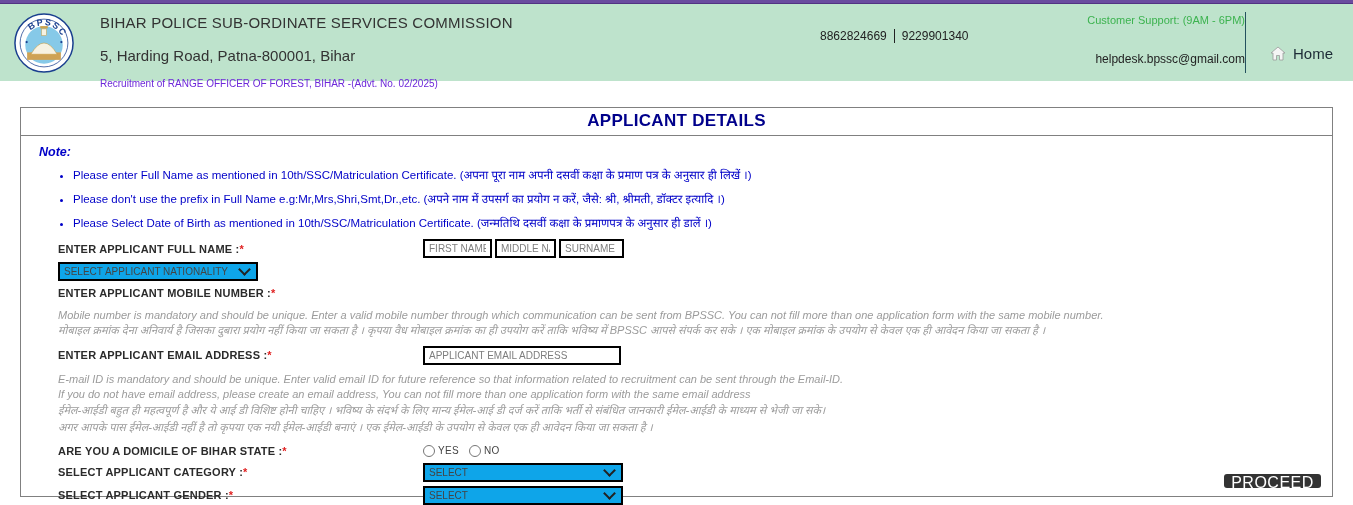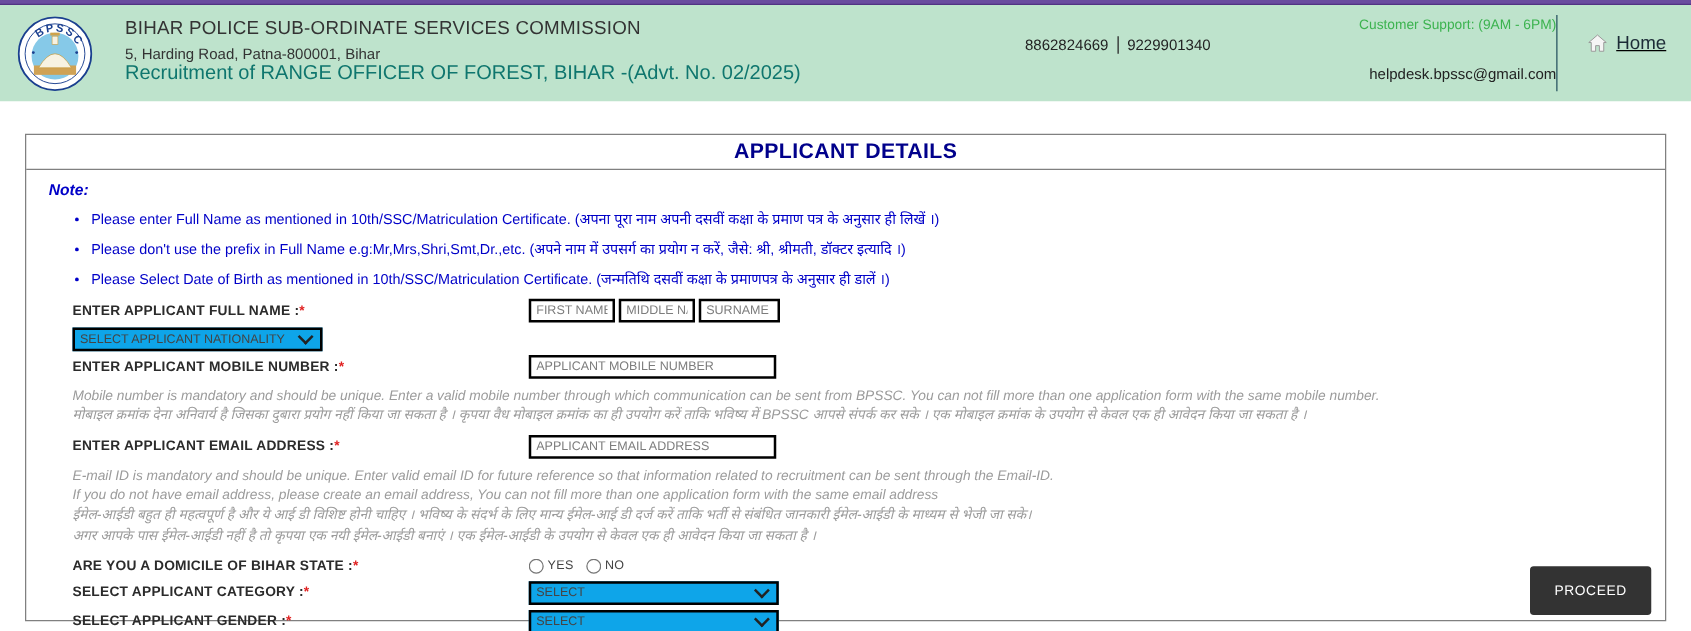--- a/index.html
+++ b/index.html
@@ -19,29 +19,29 @@
     height: 77px;
     background: #bee3cc;
     display: flex;
     align-items: stretch;
     padding: 0 12px 0 14px;
   }
   .logo-wrap { display: flex; align-items: center; }
   .logo { width: 60px; height: 60px; display: block; }
   .head-text { margin-left: 26px; padding-top: 10px; }
   .org-name { font-size: 15px; color: #333333; letter-spacing: .2px; }
-  .org-addr { font-size: 12px; color: #333333; margin-top: 5px; }
-  .recruit-line { font-size: 16px; color: #0f766e; }
+  .org-addr { font-size: 15px; color: #333333; margin-top: 16px; }
+  .recruit-line { font-size: 10px; color: #6d28d9; margin-top: 14px; }
   .support-block { margin-left: auto; padding-top: 10px; width: 425px; text-align: right; }
   .support-label { font-size: 11px; color: #3cb34f; }
   .support-phones { font-size: 12px; color: #222222; margin-top: 3px; display: flex; align-items: center; gap: 7px; }
   .phone-sep { display: inline-block; width: 1px; height: 14px; background: #222; }
   .support-email { font-size: 12px; color: #222222; margin-top: 9px; }
   .head-divider { width: 1px; background: #24515e; margin: 8px 0 8px 0; }
-  .home-wrap { display: flex; align-items: flex-start; padding: 22px 8px 0 24px; text-decoration: underline; }
+  .home-wrap { display: flex; align-items: center; padding: 22px 8px 0 24px; }
   .home-link { display: flex; align-items: center; gap: 7px; text-decoration: none; cursor: pointer; }
   .home-text { font-size: 15px; color: #1c2b36; }
 
   
   .container {
     margin: 26px 20px 0 20px;
     border: 1px solid #808080;
     background: #ffffff;
     height: 390px;
     position: relative;
@@ -93,22 +93,22 @@
   .gray-note p { font-size: 11px; font-style: italic; color: #9b9b9b; line-height: 1.4; }
   .mt-sm { margin-top: 2px; }
 
   .radio-group { display: flex; align-items: center; gap: 10px; }
   .radio-opt { display: flex; align-items: center; gap: 3px; }
   .radio-opt input { width: 12px; height: 12px; margin: 0; }
   .radio-opt span { font-size: 10px; color: #444; letter-spacing: .3px; }
 
   .proceed-row { position: absolute; right: 11px; bottom: 4px; }
   .proceed-btn {
-    width: 97px; height: 39px; background: #333333; color: #ffffff;
-    border: none; border-radius: 3px; font-size: 11px; letter-spacing: .5px;
+    width: 97px; height: 14px; background: #333333; color: #ffffff;
+    border: none; border-radius: 3px; font-size: 16px; letter-spacing: .5px;
     font-family: "Liberation Sans", sans-serif; cursor: pointer;
   }
 </style>
 </head>
 <body>
 
 <div class="topbar"></div>
 
 <div class="header">
   <div class="logo-wrap">
@@ -180,21 +180,20 @@
     <div class="frow">
       <span class="selwrap">
         <select class="sel-wide">
           <option>SELECT APPLICANT NATIONALITY</option>
         </select>
       </span>
     </div>
 
     <div class="frow">
       <div class="flabel"><span>ENTER APPLICANT MOBILE NUMBER :</span><span class="req">*</span></div>
-      <input type="text" class="in-wide" placeholder="APPLICANT MOBILE NUMBER" style="">
     </div>
   </div>
 
   <div class="gray-note">
     <p>Mobile number is mandatory and should be unique. Enter a valid mobile number through which communication can be sent from BPSSC. You can not fill more than one application form with the same mobile number.</p>
     <p>मोबाइल क्रमांक देना अनिवार्य है जिसका दुबारा प्रयोग नहीं किया जा सकता है । कृपया वैध मोबाइल क्रमांक का ही उपयोग करें ताकि भविष्य में BPSSC आपसे संपर्क कर सके । एक मोबाइल क्रमांक के उपयोग से केवल एक ही आवेदन किया जा सकता है ।</p>
   </div>
 
   <div class="frows">
     <div class="frow">

